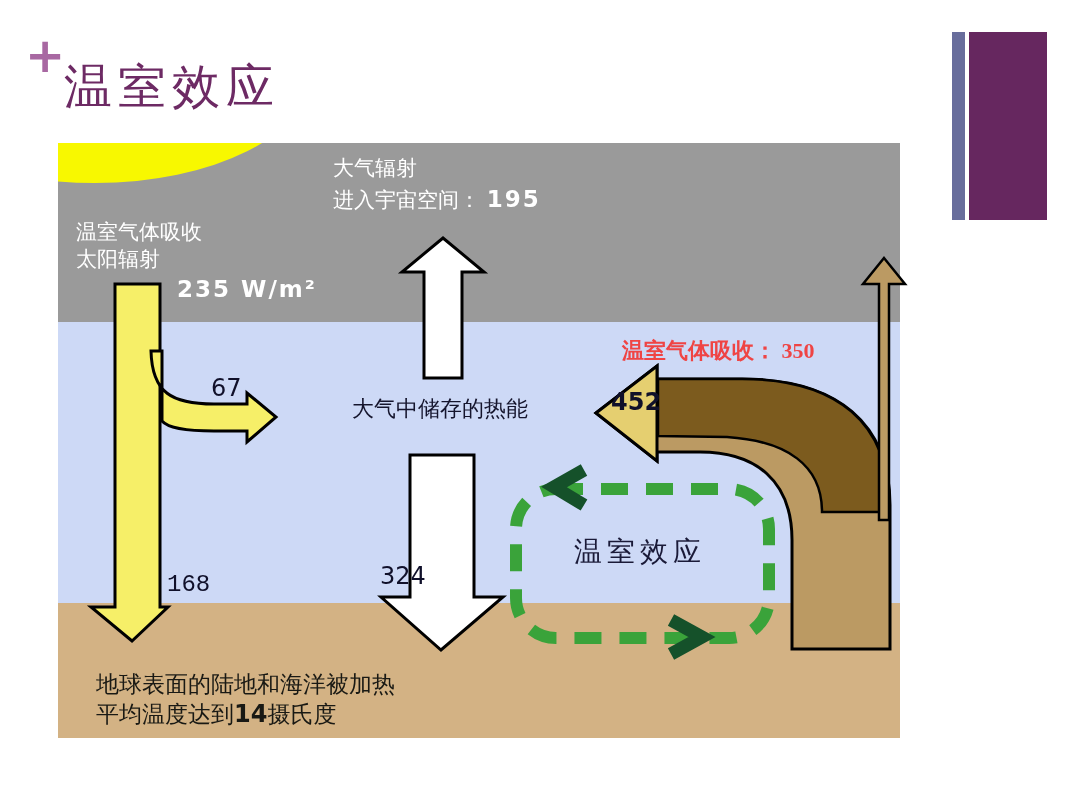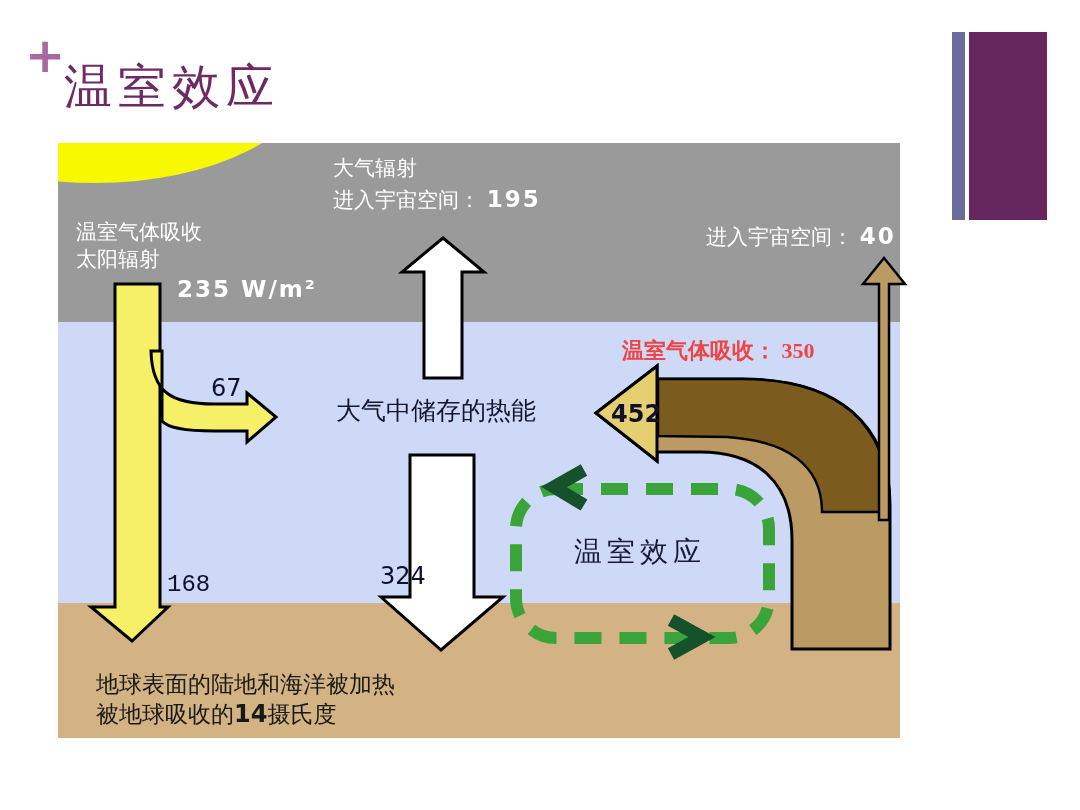--- a/index.html
+++ b/index.html
@@ -23,25 +23,25 @@
   .wnum{color:#ffffff;font-size:23px;font-weight:bold;letter-spacing:2px;
         font-family:"DejaVu Sans","Liberation Sans",sans-serif;}
   .dtxt{color:#15152d;font-family:"DejaVu Serif","Liberation Serif",serif;}
   .num{color:#10102a;font-size:24px;font-family:"DejaVu Sans","Liberation Sans",sans-serif;}
   .lbl-absorbed{left:76px;top:219px;}
   .lbl-235{left:177px;top:276px;}
   .lbl-atmo{left:333px;top:153px;line-height:31px;}
   .lbl-space40{left:706px;top:223px;}
   .lbl-gas350{left:622px;top:336px;font-size:22px;font-weight:600;color:#ef4444;
               font-family:Liberation Serif, serif;}
-  .lbl-stored{left:336px;top:394px;font-size:25px;}
+  .lbl-stored{left:352px;top:394px;font-size:22px;}
   .lbl-67{left:211px;top:374px;}
   .lbl-168{left:167px;top:571px;font-family:Liberation Mono, monospace;}
   .lbl-324{left:356px;top:562px;margin-left:24px;}
-  .lbl-452{left:611px;top:400px;font-weight:600;}
+  .lbl-452{left:611px;top:388px;font-weight:600;}
   .lbl-box{left:574px;top:533px;font-size:28px;letter-spacing:5px;color:#1a1a38;}
   .lbl-groundcap{left:96px;top:669px;font-size:23px;line-height:30px;color:#191914;}
   .b14{font-weight:bold;font-size:24px;font-family:"DejaVu Sans","Liberation Sans",sans-serif;text-align:right;}
 </style>
 </head>
 <body>
 
 <div id="canvas">
 
   <div class="abs plus">+</div>
@@ -95,39 +95,35 @@
   <div class="abs wnum lbl-235">235 W/m²</div>
 
   <div class="abs wtxt lbl-atmo">
     <div>大气辐射</div>
     <div>
       <span>进入宇宙空间：</span>
       <span class="wnum">195</span>
     </div>
   </div>
 
-  <div class="abs wtxt lbl-space40">
-    <span>进入宇宙空间：</span>
-    <span class="wnum">40</span>
-  </div>
 
   <div class="abs lbl-gas350">
     <span>温室气体吸收：</span>
     <span>350</span>
   </div>
 
   <div class="abs dtxt lbl-stored">大气中储存的热能</div>
 
   <div class="abs num lbl-67">67</div>
   <div class="abs num lbl-168">168</div>
   <div class="abs num lbl-324">324</div>
   <div class="abs num lbl-452">452</div>
 
   <div class="abs dtxt lbl-box">温室效应</div>
 
   <div class="abs dtxt lbl-groundcap">
     <div>地球表面的陆地和海洋被加热</div>
     <div>
-      <span>被地球吸收的</span><span class="b14">14</span><span>摄氏度</span>
+      <span>平均温度达到</span><span class="b14">14</span><span>摄氏度</span>
     </div>
   </div>
 
 </div>
 
 </body></html>

